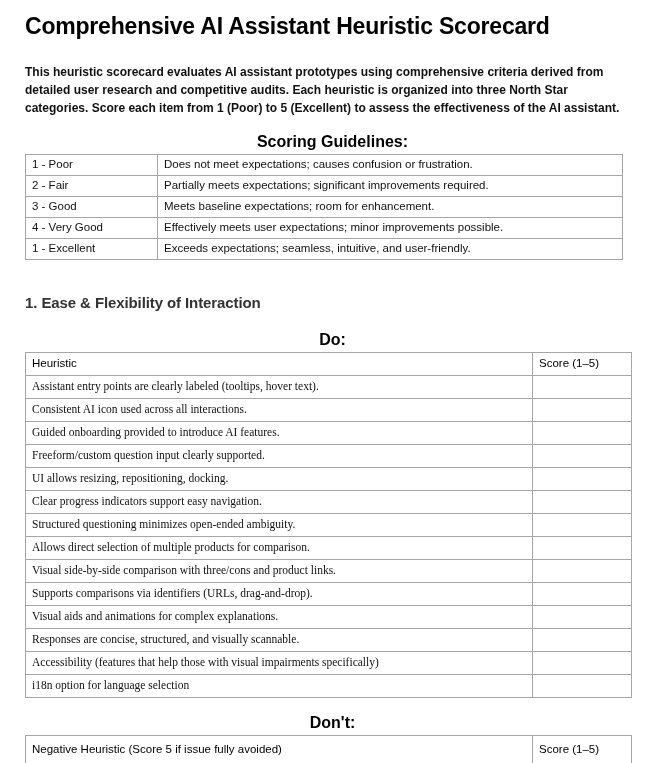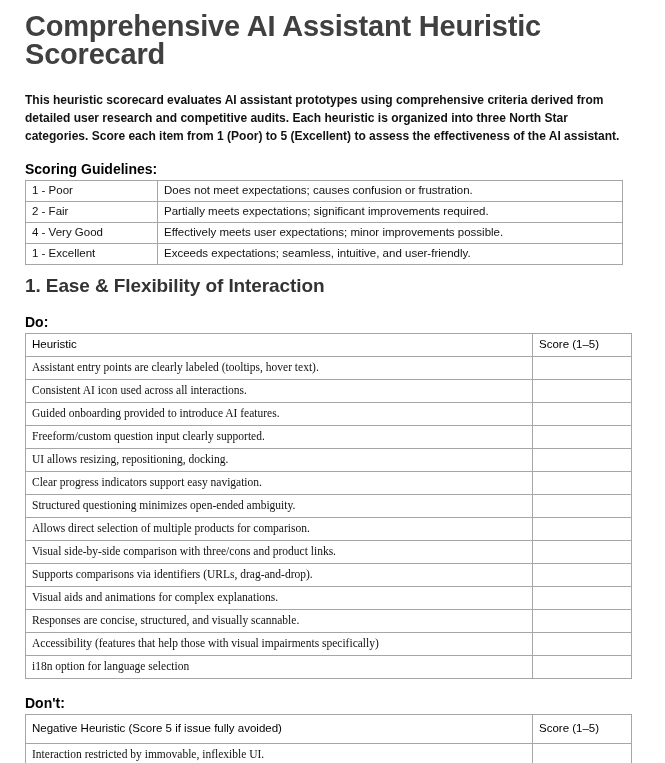--- a/index.html
+++ b/index.html
@@ -16,42 +16,43 @@
     color: #111111;
     -webkit-font-smoothing: antialiased;
   }
   .page {
     padding: 12px 25px 0 25px;
     box-sizing: border-box;
     width: 665px;
   }
 
   h1.doc-title {
-    font-size: 29px;
+    font-size: 23px;
     line-height: 28px;
     font-weight: bold;
-    color: #404040;
+    color: #000000;
     margin: 0 0 0 0;
     letter-spacing: -0.2px;
   }
 
   p.intro {
     font-size: 12px;
     line-height: 18px;
     color: #111111;
     margin: 23px 0 0 0;
     max-width: 608px;
     font-weight: bold;
   }
 
   .label-bold {
-    font-size: 14px;
+    font-size: 16px;
     font-weight: bold;
     color: #000000;
     margin: 16px 0 3px 0;
+    text-align: center;
   }
 
   table {
     border-collapse: collapse;
     table-layout: fixed;
     font-size: 11.5px;
     color: #111111;
   }
 
   table.guidelines {
@@ -90,25 +91,25 @@
   table.heuristics.dont thead th {
     padding: 6px 6px 7px 6px;
   }
 
   table.heuristics tbody td {
     padding: 3px 6px 4px 6px;
     font-family: Liberation Serif, serif;
   }
 
   h2.section-title {
-    font-size: 19px;
+    font-size: 15px;
     line-height: 24px;
     font-weight: bold;
     color: #333333;
-    margin: 9px 0 0 0;
+    margin: 31px 0 0 0;
     letter-spacing: -0.1px;
   }
 </style>
 </head>
 <body>
 
 <div class="page">
 
   <h1 class="doc-title">Comprehensive AI Assistant Heuristic Scorecard</h1>
 
@@ -122,20 +123,24 @@
         <col class="c2">
       </colgroup>
     <tbody>
         <tr>
           <td>1 - Poor</td>
           <td>Does not meet expectations; causes confusion or frustration.</td>
         </tr>
         <tr>
           <td>2 - Fair</td>
           <td>Partially meets expectations; significant improvements required.</td>
+        </tr>
+        <tr>
+          <td>3 - Good</td>
+          <td>Meets baseline expectations; room for enhancement.</td>
         </tr>
         <tr>
           <td>4 - Very Good</td>
           <td>Effectively meets user expectations; minor improvements possible.</td>
         </tr>
         <tr>
           <td>1 - Excellent</td>
           <td>Exceeds expectations; seamless, intuitive, and user-friendly.</td>
         </tr>
       </tbody>

